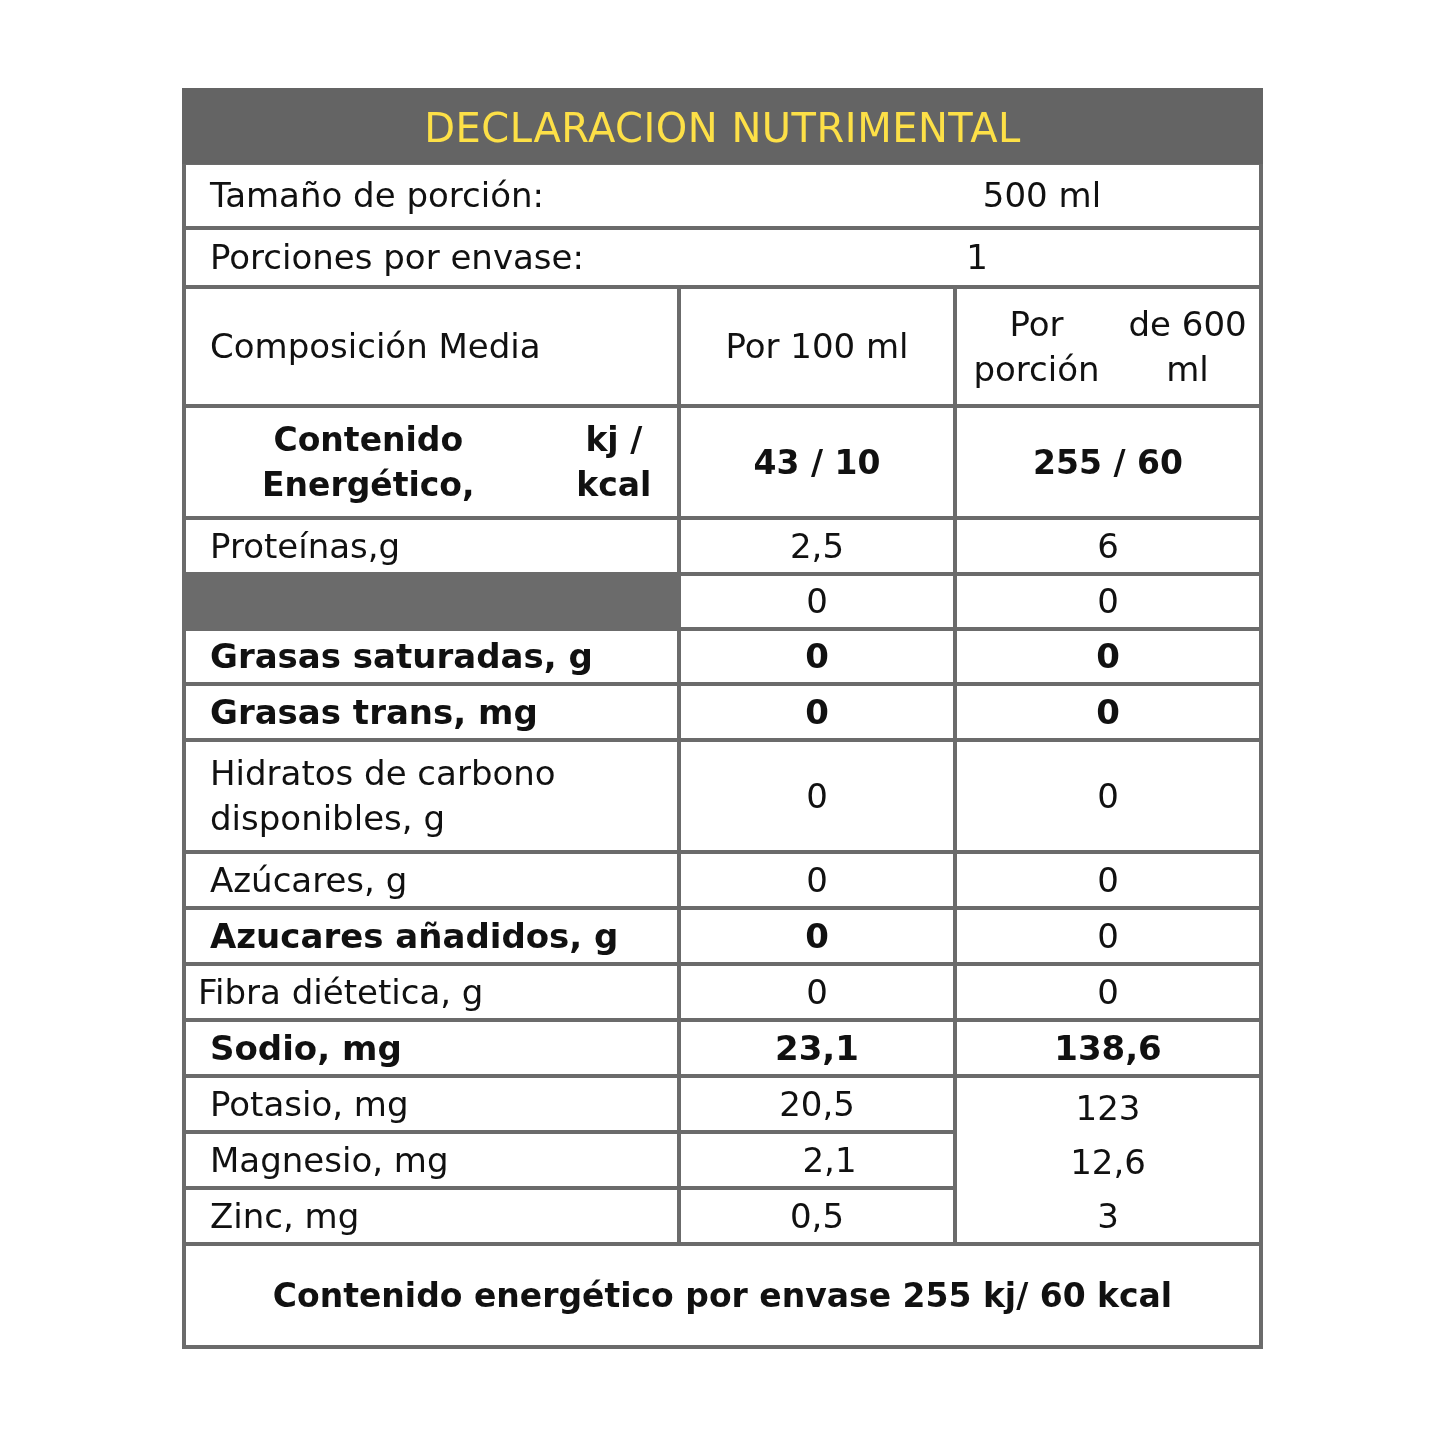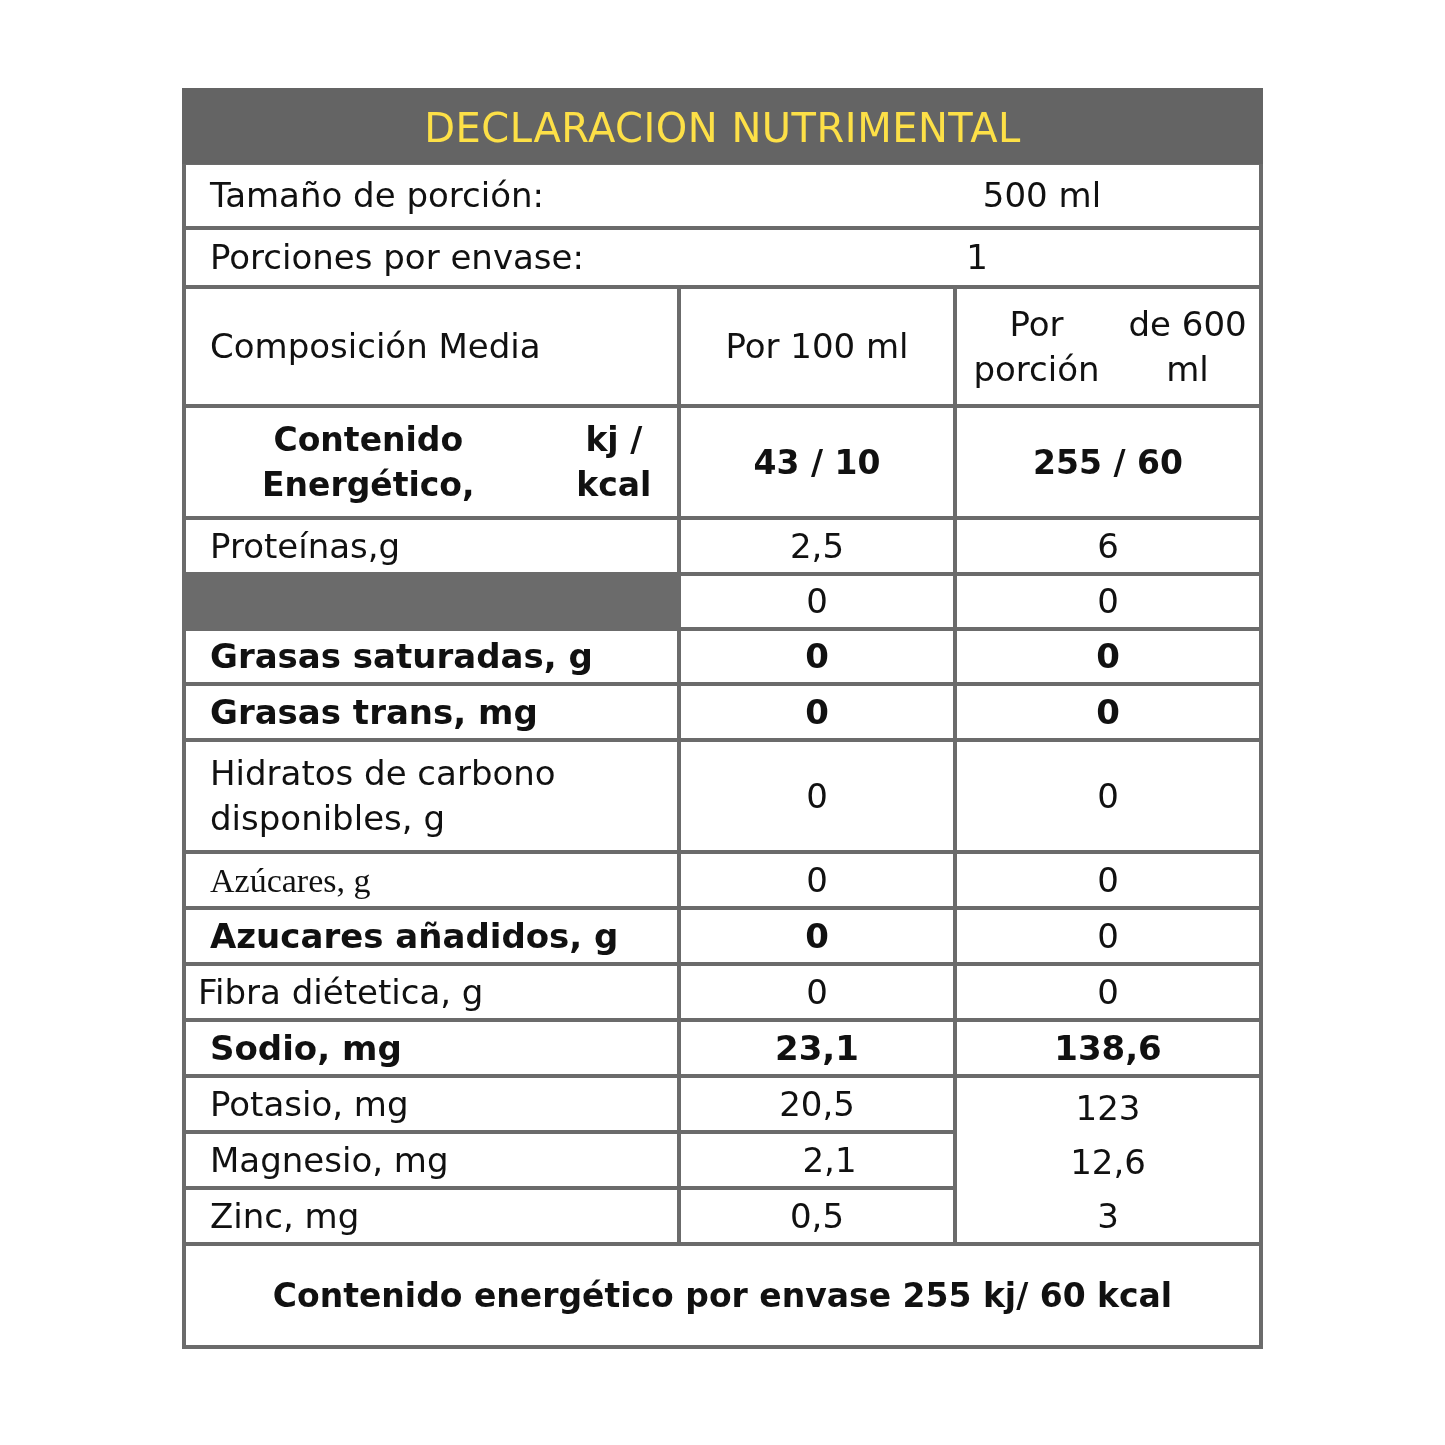--- a/index.html
+++ b/index.html
@@ -57,21 +57,21 @@
   <div class="cell ctr b" style="left:499px;top:598px;width:272px;height:52px;">0</div>
   <div class="cell ctr b" style="left:775px;top:598px;width:302px;height:52px;">0</div>
 
   <div class="cell lbl" style="left:4px;top:654px;width:491px;height:108px;flex-direction:column;align-items:flex-start;justify-content:center;">
     <span>Hidratos de carbono</span>
     <span>disponibles, g</span>
   </div>
   <div class="cell ctr" style="left:499px;top:654px;width:272px;height:108px;">0</div>
   <div class="cell ctr" style="left:775px;top:654px;width:302px;height:108px;">0</div>
 
-  <div class="cell lbl" style="left:4px;top:766px;width:491px;height:52px;font-family:Liberation Serif, serif;">Azúcares, g</div>
+  <div class="cell lbl" style="left:4px;top:766px;width:491px;height:52px;">Azúcares, g</div>
   <div class="cell ctr" style="left:499px;top:766px;width:272px;height:52px;">0</div>
   <div class="cell ctr" style="left:775px;top:766px;width:302px;height:52px;">0</div>
 
   <div class="cell lbl b" style="left:4px;top:822px;width:491px;height:52px;">Azucares añadidos, g</div>
   <div class="cell ctr b" style="left:499px;top:822px;width:272px;height:52px;">0</div>
   <div class="cell ctr" style="left:775px;top:822px;width:302px;height:52px;">0</div>
 
   <div class="cell lbl" style="left:4px;top:878px;width:491px;height:52px;padding-left:12px;">Fibra diétetica, g</div>
   <div class="cell ctr" style="left:499px;top:878px;width:272px;height:52px;">0</div>
   <div class="cell ctr" style="left:775px;top:878px;width:302px;height:52px;">0</div>

